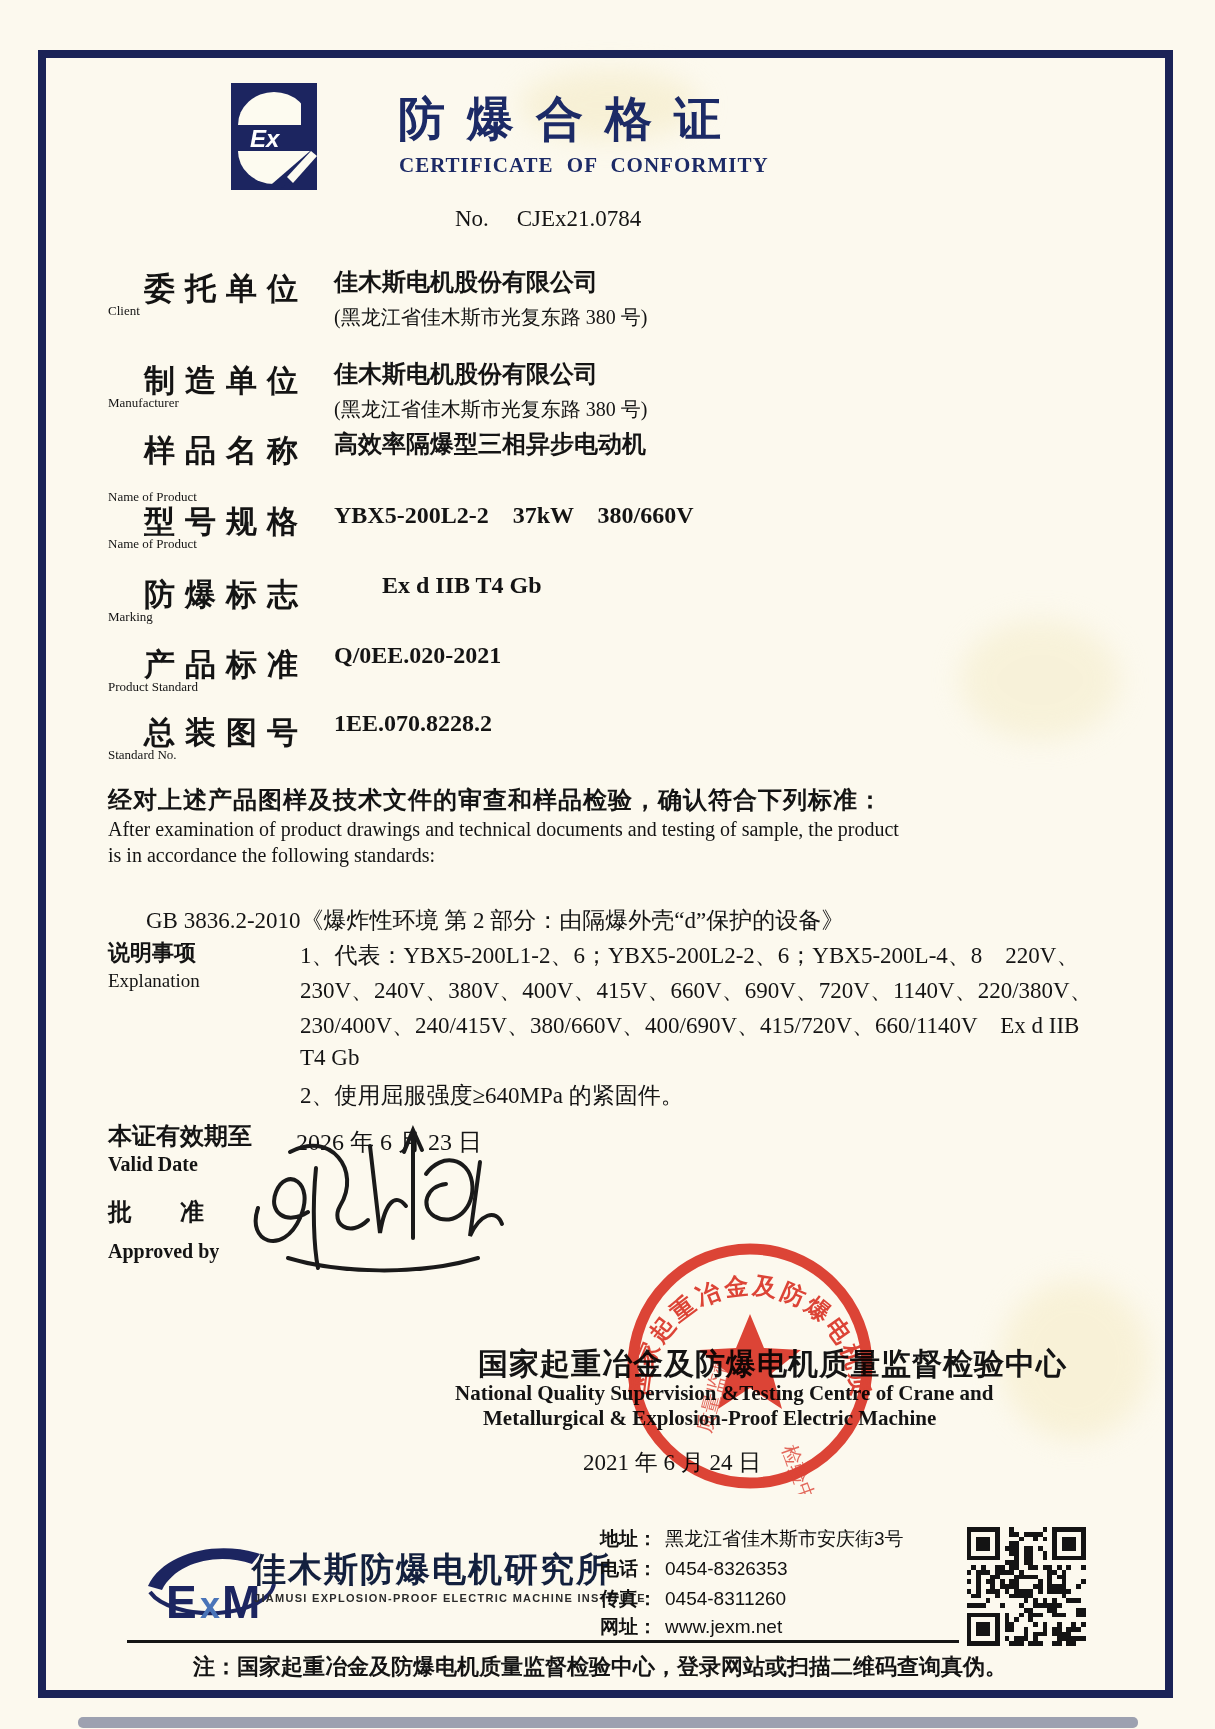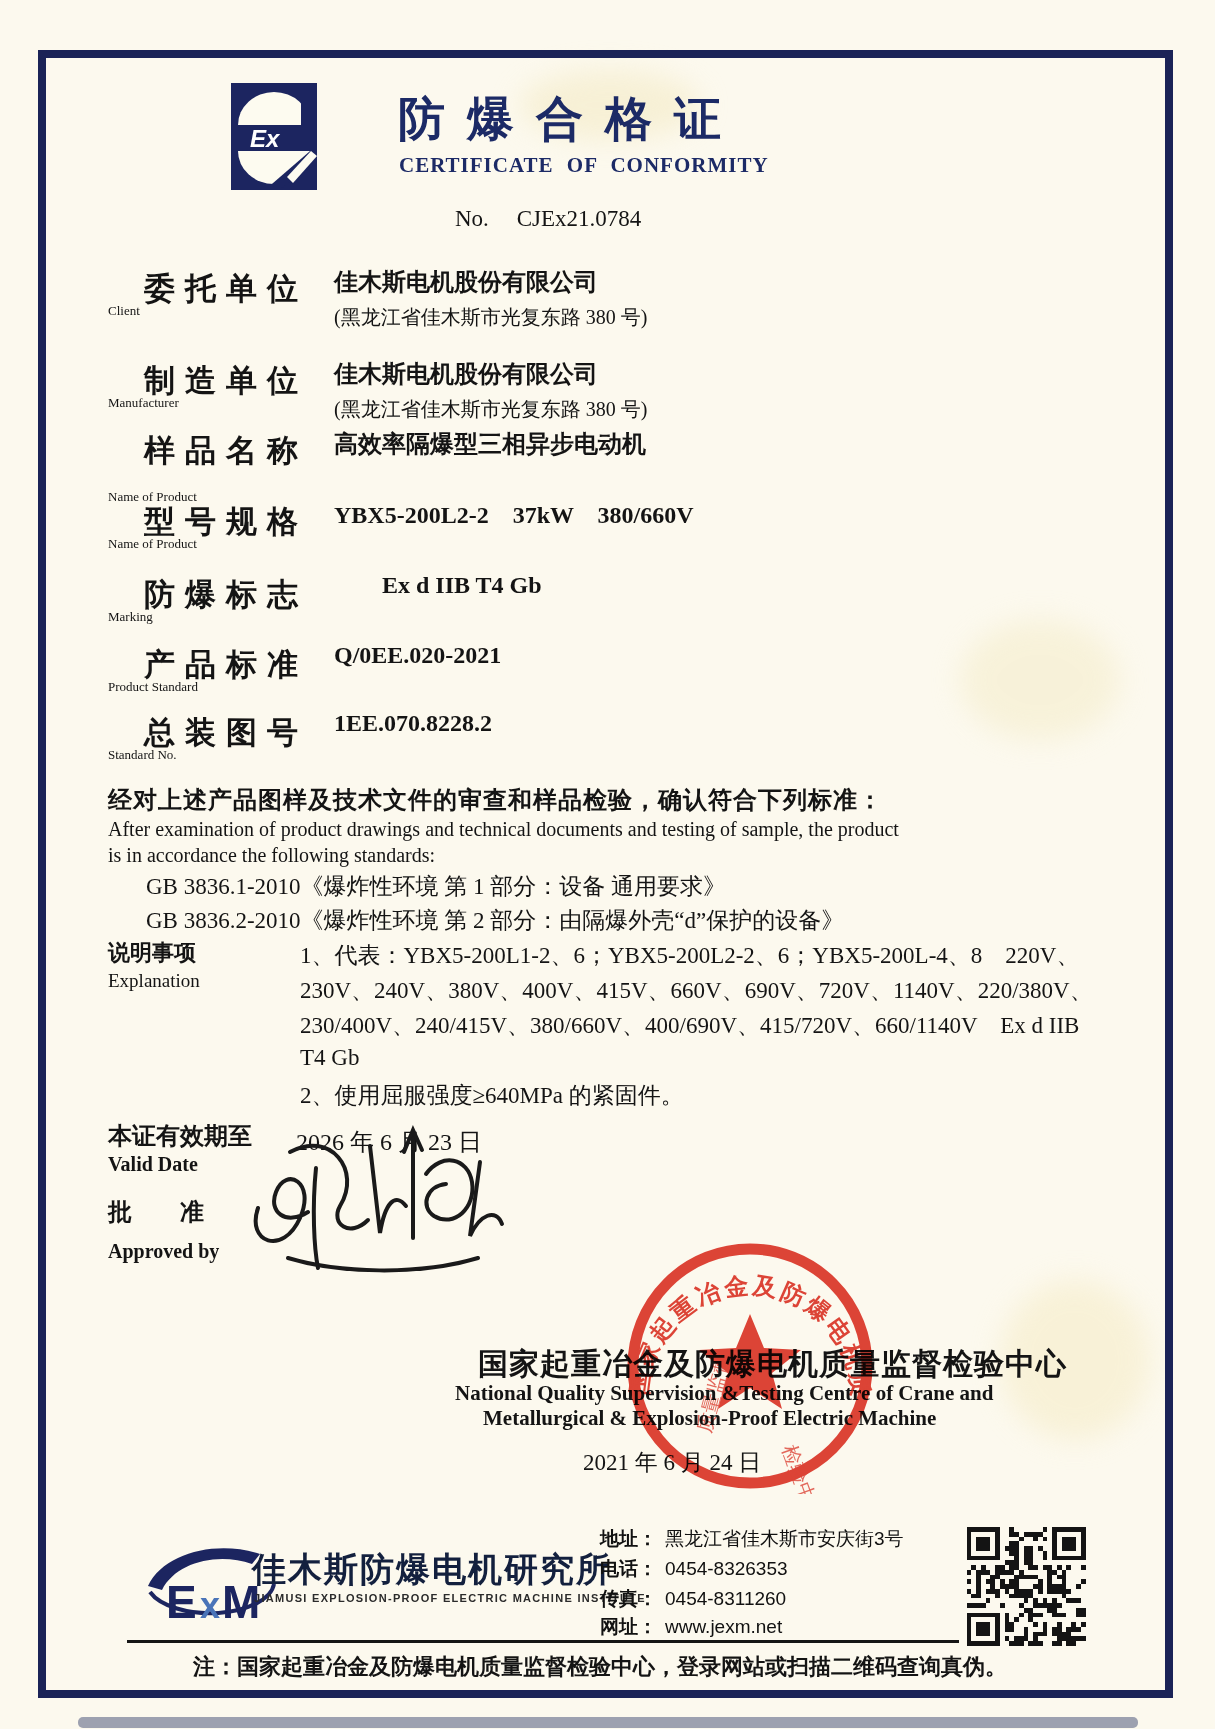--- a/index.html
+++ b/index.html
@@ -93,21 +93,20 @@
   <div class="abs serif ink flabel-en" style="left:108px;top:679px;">Product Standard</div>
   <div class="abs serif ink fvalue" style="left:334px;top:642px;">Q/0EE.020-2021</div>
 
   <div class="abs sans-b ink flabel" style="left:108px;top:712px;">总装图号</div>
   <div class="abs serif ink flabel-en" style="left:108px;top:747px;">Standard No.</div>
   <div class="abs serif ink fvalue" style="left:334px;top:710px;">1EE.070.8228.2</div>
 
   <div class="abs serif ink stmt-en" style="left:108px;top:818px;">After examination of product drawings and technical documents and testing of sample, the product</div>
   <div class="abs sans-b ink stmt-cn" style="left:108px;top:784px;">经对上述产品图样及技术文件的审查和样品检验，确认符合下列标准：</div>
   <div class="abs serif ink stmt-en" style="left:108px;top:844px;">is in accordance the following standards:</div>
-  <div class="abs serif ink gbline" style="left:146px;top:871px;">GB 3836.1-2010《爆炸性环境 第 1 部分：设备 通用要求》</div>
   <div class="abs serif ink gbline" style="left:146px;top:905px;">GB 3836.2-2010《爆炸性环境 第 2 部分：由隔爆外壳“d”保护的设备》</div>
 
   <div class="abs sans-b ink" style="left:108px;top:938px;font-size:22px;">说明事项</div>
   <div class="abs serif ink" style="left:108px;top:970px;font-size:19px;">Explanation</div>
   <div class="abs serif ink expl" style="left:300px;top:940px;">1、代表：YBX5-200L1-2、6；YBX5-200L2-2、6；YBX5-200L-4、8　220V、</div>
   <div class="abs serif ink expl" style="left:300px;top:975px;">230V、240V、380V、400V、415V、660V、690V、720V、1140V、220/380V、</div>
   <div class="abs serif ink expl" style="left:300px;top:1010px;">230/400V、240/415V、380/660V、400/690V、415/720V、660/1140V　Ex d IIB</div>
   <div class="abs serif ink expl" style="left:300px;top:1045px;">T4 Gb</div>
   <div class="abs serif ink expl" style="left:300px;top:1080px;">2、使用屈服强度≥640MPa 的紧固件。</div>
 

